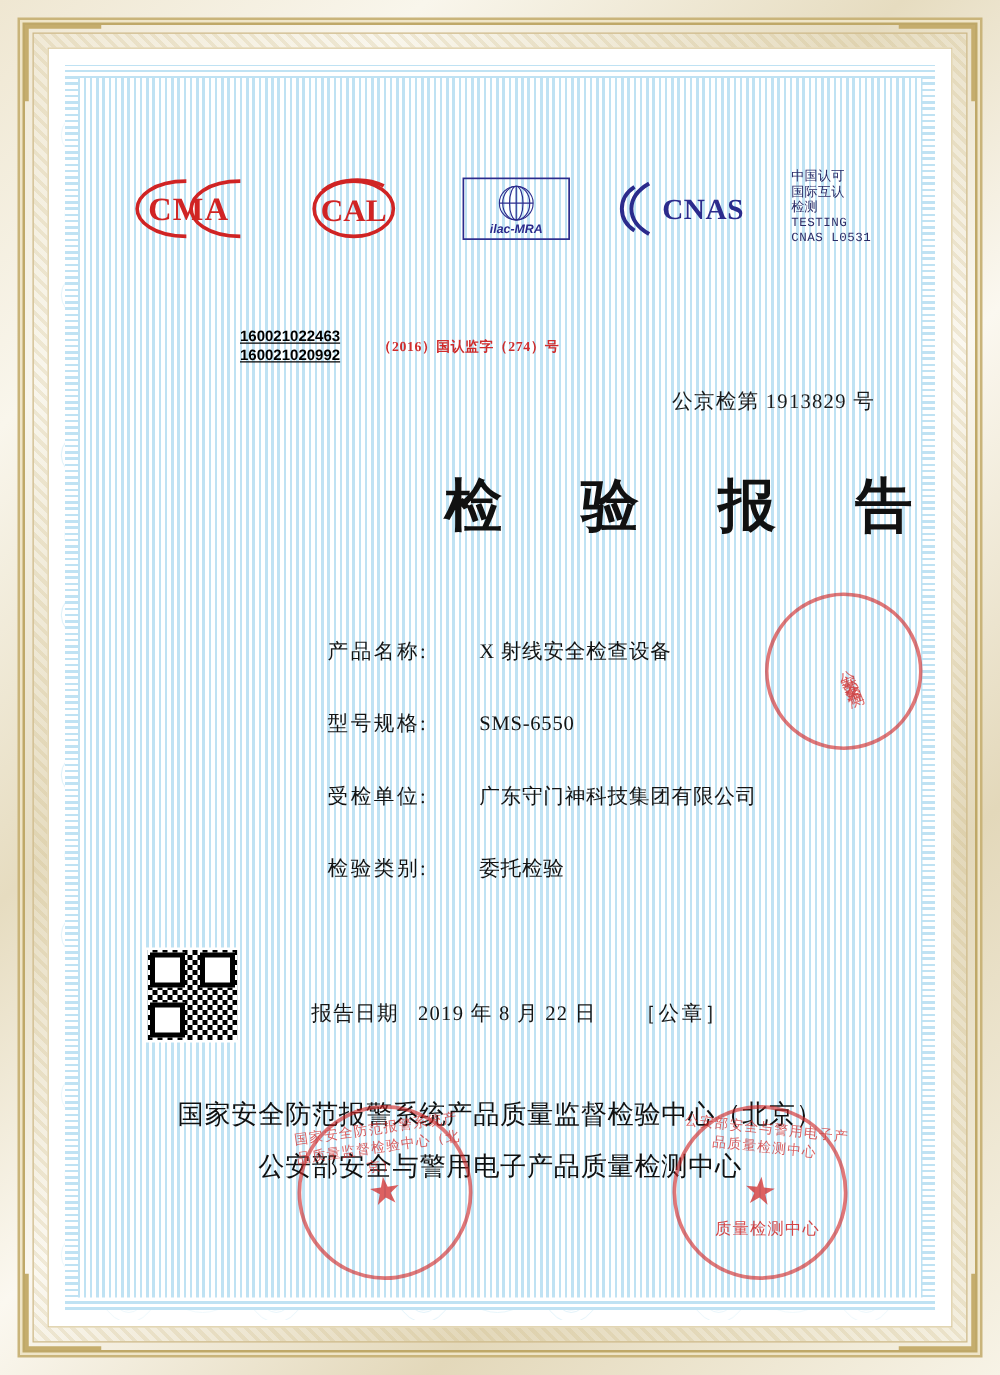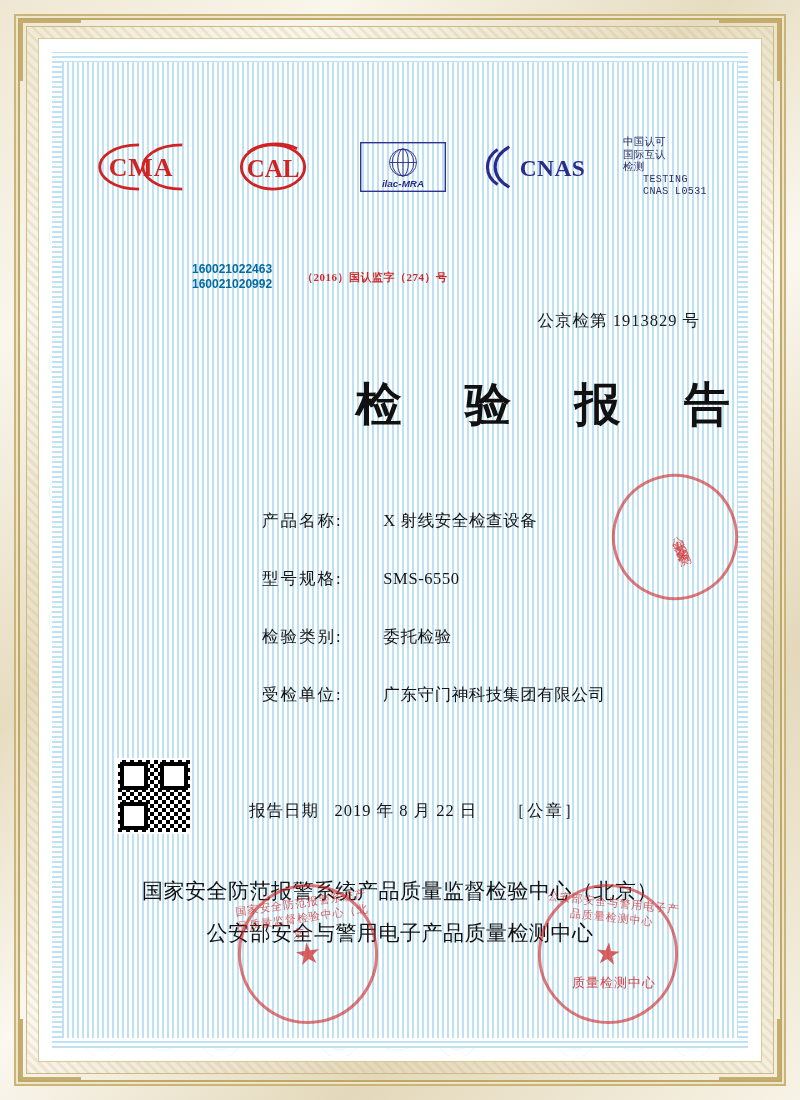--- a/index.html
+++ b/index.html
@@ -102,32 +102,33 @@
   .logo-ilac { width: 92px; height: 54px; }
   .logo-cnas { width: 108px; height: 52px; }
   .cnas-text {
     font-family: Liberation Mono, monospace;
     font-size: 10.5px;
     line-height: 12.5px;
     color: #2b2b66;
     letter-spacing: .2px;
     margin-left: -6px;
   }
-  .cnas-text .en { font-size: 10px; letter-spacing: .4px; padding-left: 20px; }
+  .cnas-text .en { font-size: 10px; letter-spacing: .4px; }
 
   
   .certnums {
     position: absolute;
     left: 148px;
     top: 218px;
     font-family: "Liberation Sans", sans-serif;
     font-size: 12px;
-    color: #0369a1;
+    color: #000000;
     line-height: 15px;
     font-weight: bold;
+    text-decoration: underline;
   }
   .cma-approval {
     position: absolute;
     left: 258px;
     top: 226px;
     font-size: 11px;
     color: #cf2b2b;
     font-weight: bold;
     letter-spacing: .5px;
   }
@@ -412,26 +413,26 @@
       <div class="fields">
         <div>
           <span class="field-label">产品名称:</span>
           <span class="field-value">X 射线安全检查设备</span>
         </div>
         <div>
           <span class="field-label">型号规格:</span>
           <span class="field-value">SMS-6550</span>
         </div>
         <div>
+          <span class="field-label">受检单位:</span>
+          <span class="field-value">广东守门神科技集团有限公司</span>
+        </div>
+        <div>
           <span class="field-label">检验类别:</span>
           <span class="field-value">委托检验</span>
-        </div>
-        <div>
-          <span class="field-label">受检单位:</span>
-          <span class="field-value">广东守门神科技集团有限公司</span>
         </div>
       </div>
 
       <div class="qr">
         <div class="qr-b"></div>
       </div>
 
       <div class="date-line">
         <span>报告日期</span>
         &nbsp;

